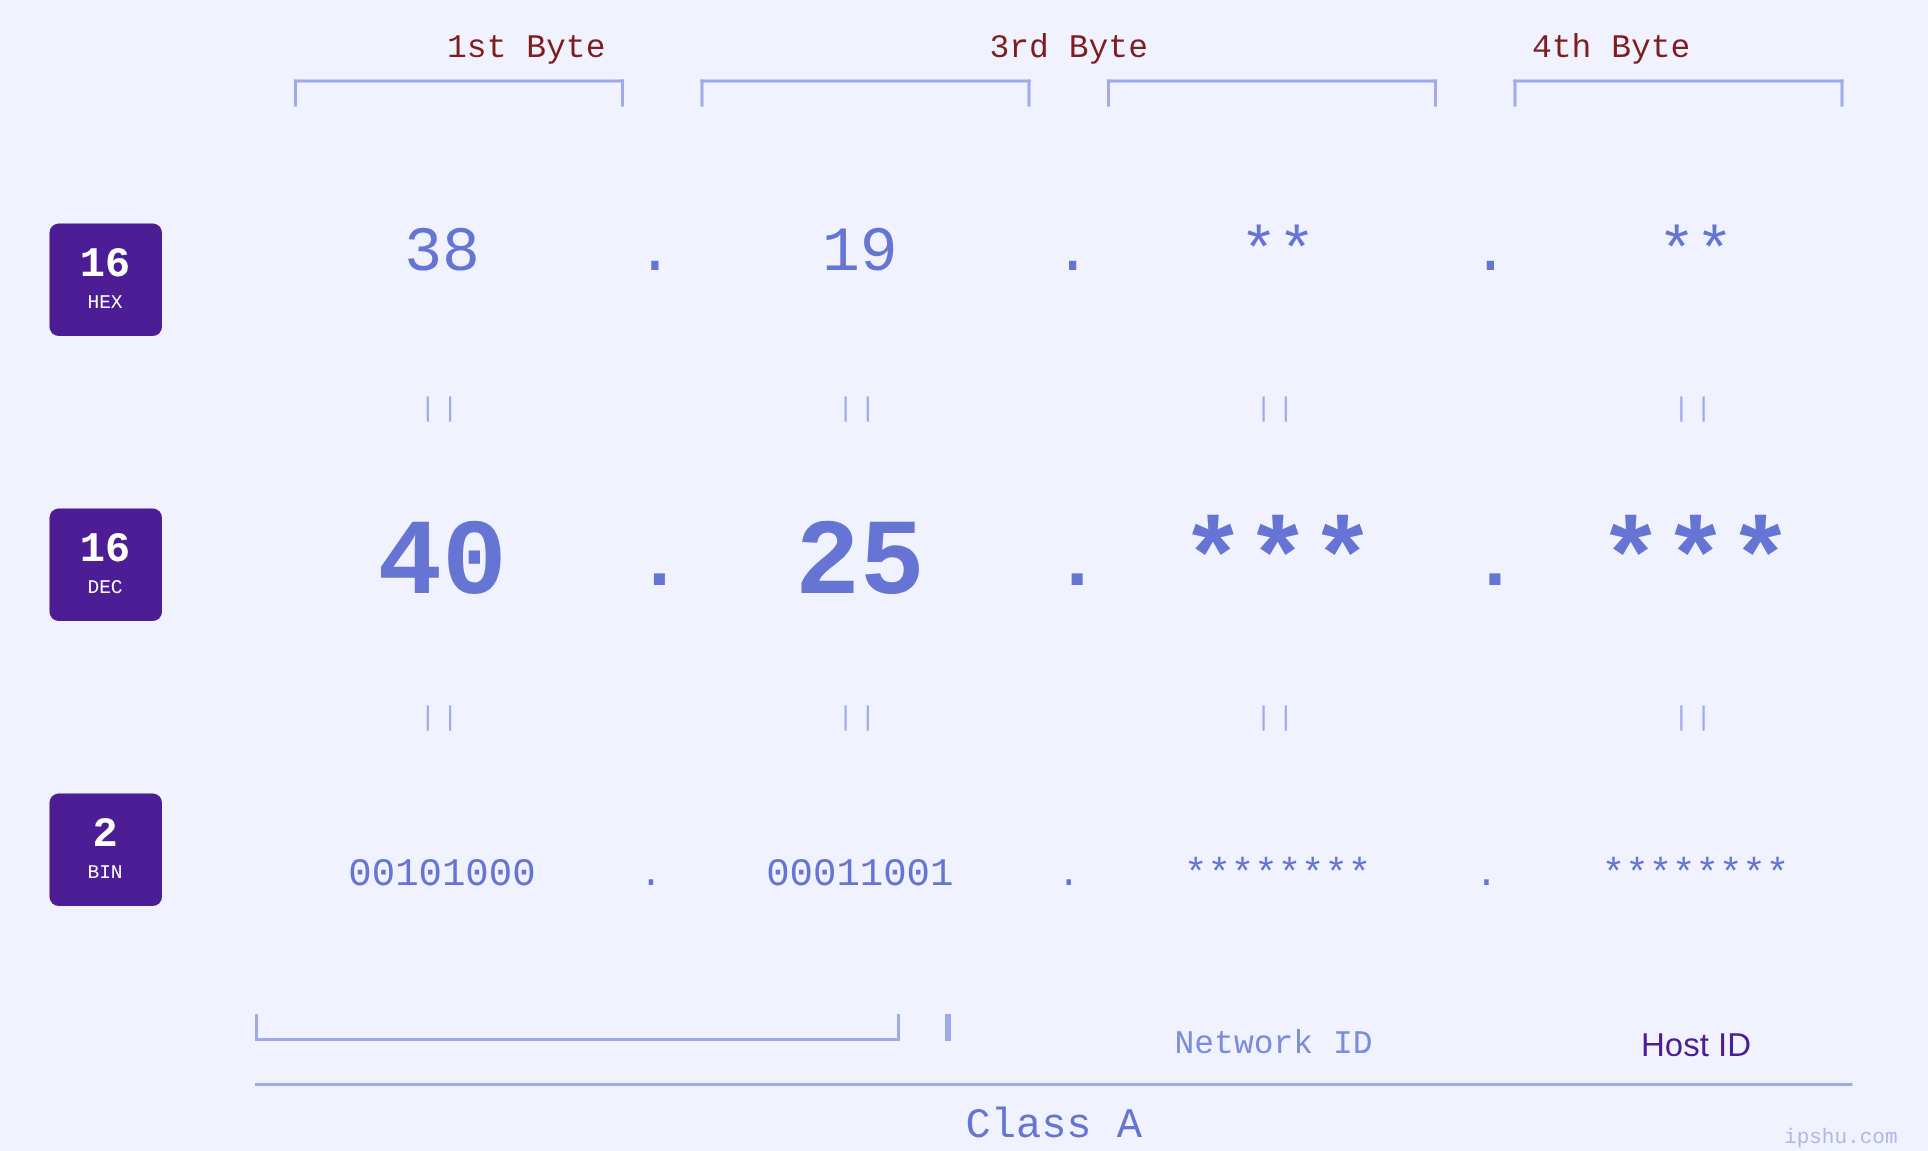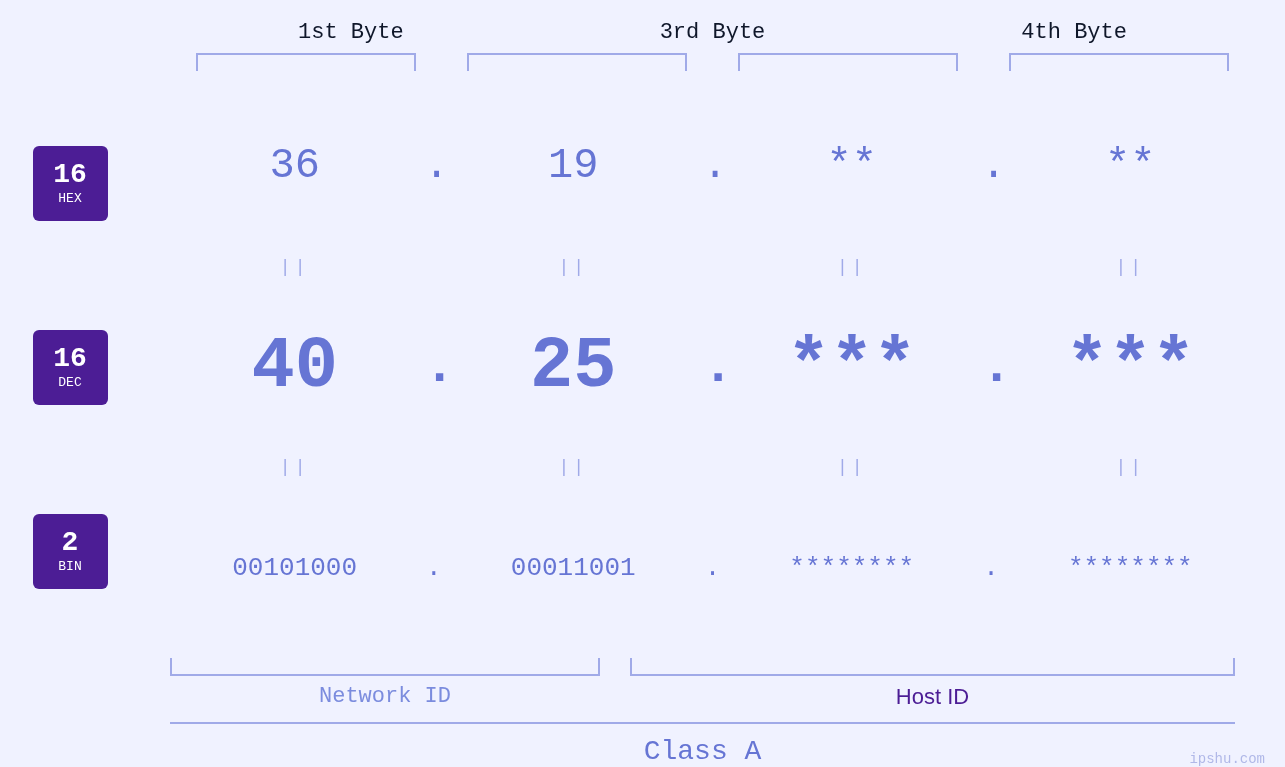--- a/index.html
+++ b/index.html
@@ -25,21 +25,21 @@
     
     .byte-headers {
       display: flex;
       margin-left: 140px;
       width: calc(100% - 140px);
       justify-content: space-around;
       padding: 0 30px;
     }
 
     .byte-header {
-      color: #0f172a;
+      color: #7f1d1d;
       font-size: 22px;
       font-family: 'Courier New', Courier, monospace;
       text-align: center;
       width: 240px;
     }
 
     
     .brackets-row {
       display: flex;
       margin-left: 140px;
@@ -217,21 +217,21 @@
       <div class="base-label">
         <span class="base-num">2</span>
         <span class="base-name">BIN</span>
       </div>
     </div>
 
     <div class="content-grid">
 
       <div class="base-row">
         <div class="cell">
-          <span class="cell-value hex-value">36</span>
+          <span class="cell-value hex-value">38</span>
         </div>
         <span class="dot">.</span>
         <div class="cell">
           <span class="cell-value hex-value">19</span>
         </div>
         <span class="dot">.</span>
         <div class="cell">
           <span class="cell-value hex-value">**</span>
         </div>
         <span class="dot">.</span>
@@ -292,21 +292,21 @@
         </div>
         <span class="dot" style="font-size:26px">.</span>
         <div class="cell">
           <span class="cell-value bin-value">********</span>
         </div>
       </div>
 
     </div>
   </div>
 
-  <div style="width:100%; padding: 5px 50px 0 170px; display:flex; flex-direction:column;">
+  <div style="width:100%; padding: 5px 50px 0 170px; display:flex; flex-direction:row;">
 
     <div style="display:flex; gap:0; align-items:flex-start;">
       <div style="width: 430px; height:18px; border-bottom:2px solid #a0aae8; border-left:2px solid #a0aae8; border-right:2px solid #a0aae8;"></div>
       <div style="width:30px"></div>
       <div style="flex:1; height:18px; border-bottom:2px solid #a0aae8; border-left:2px solid #a0aae8; border-right:2px solid #a0aae8;"></div>
     </div>
 
     <div style="display:flex; gap:0; margin-top:8px;">
       <div style="width:430px; text-align:center; color:#7b8cde; font-size:22px; font-family:'Courier New',Courier,monospace;">Network ID</div>
       <div style="width:30px;"></div>

